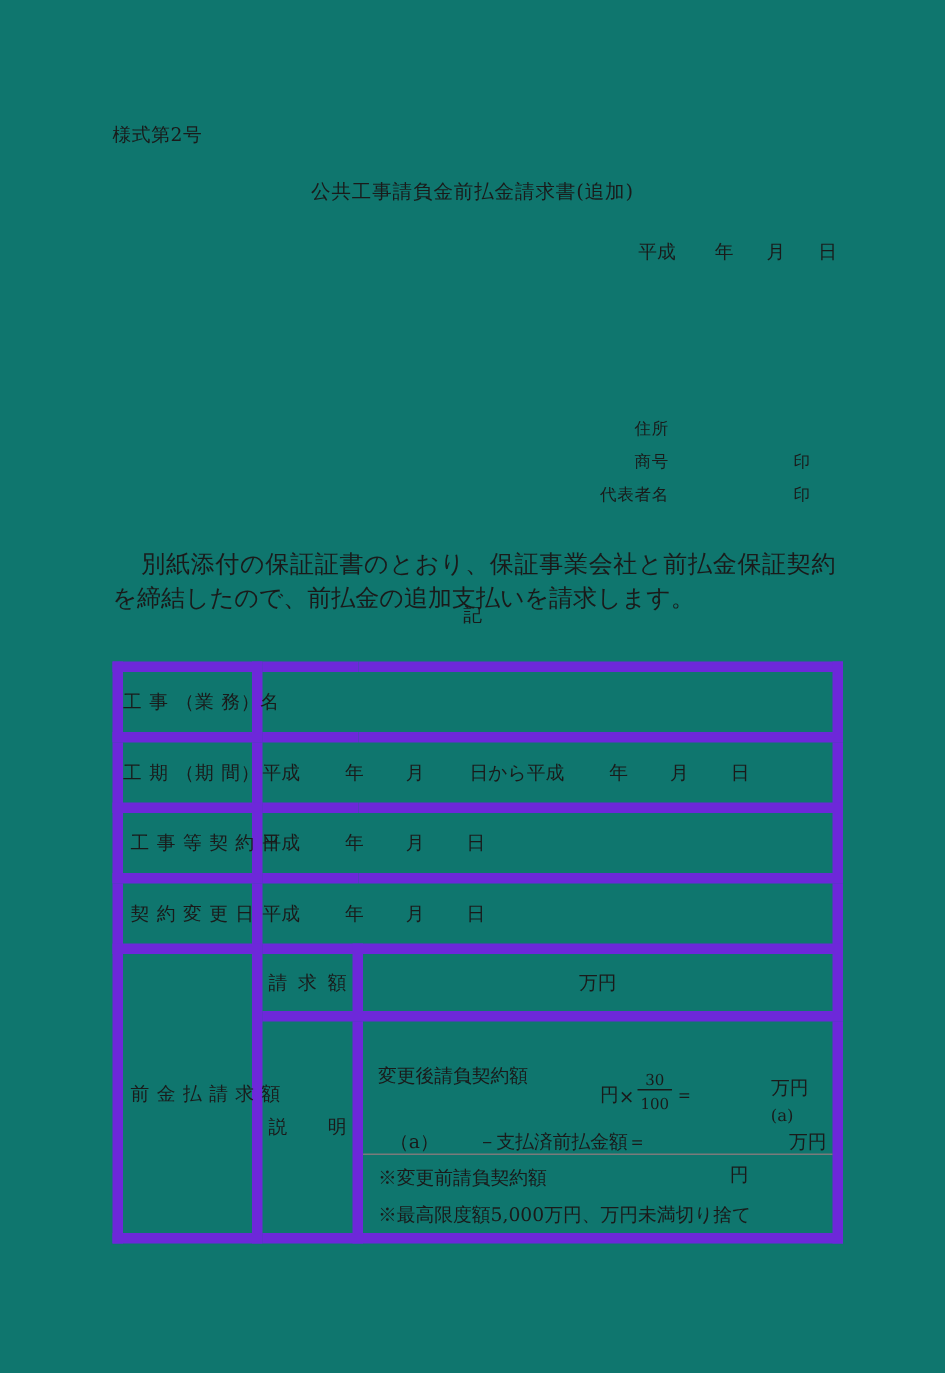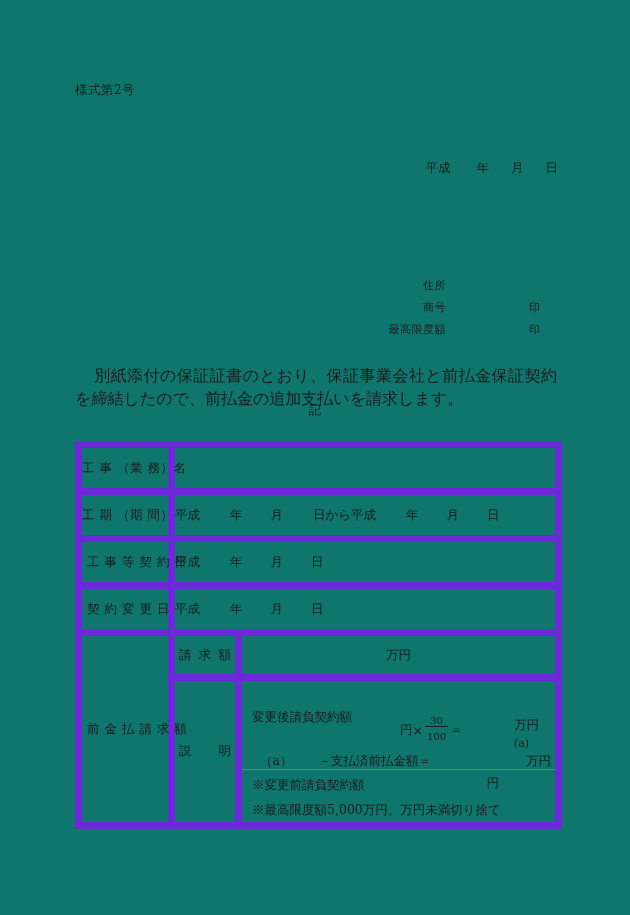--- a/index.html
+++ b/index.html
@@ -291,36 +291,37 @@
     top: 0;
   }
 </style>
 </head>
 <body>
 
 <div id="page">
 
   <div class="form-no">様式第2号</div>
 
+  <div class="doc-title">公共工事請負金前払金請求書(追加)</div>
 
   <div class="date-line">
     <span>平成</span><span class="gap"></span><span>年</span><span class="gap-sm"></span><span>月</span><span class="gap-sm"></span><span>日</span>
   </div>
 
 
   <div class="applicant">
     <span class="arow">
       <span class="alabel">住所</span>
     </span>
     <span class="arow">
       <span class="alabel">商号</span>
       <span class="seal">印</span>
     </span>
     <span class="arow">
-      <span class="alabel">最高限度額</span>
+      <span class="alabel">代表者名</span>
       <span class="seal">印</span>
     </span>
   </div>
 
   <div class="body-para">別紙添付の保証証書のとおり、保証事業会社と前払金保証契約を締結したので、前払金の追加支払いを請求します。</div>
 
   <div class="ki-mark">記</div>
 
   <table class="form-table">
     <colgroup>

